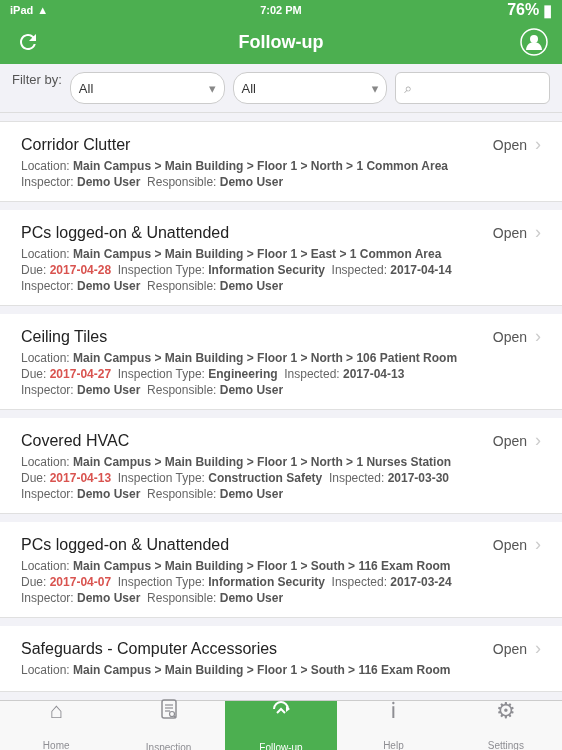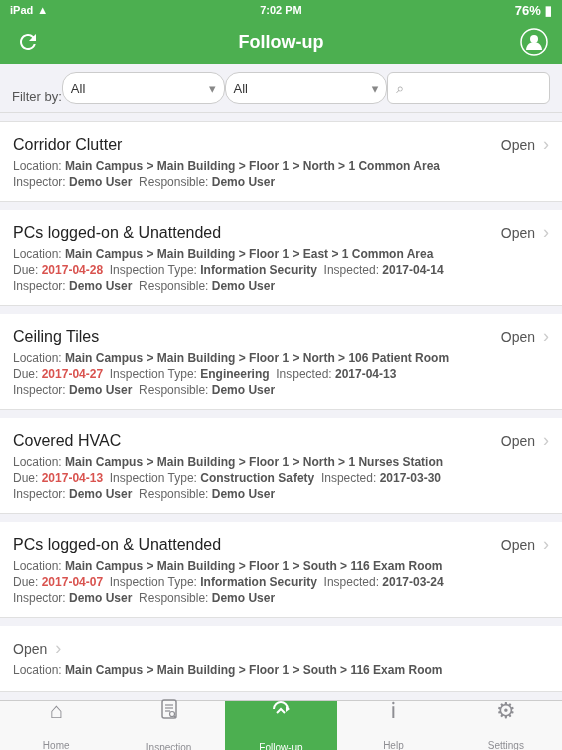--- a/index.html
+++ b/index.html
@@ -20,21 +20,21 @@
       display: flex;
       align-items: center;
       justify-content: space-between;
       padding: 0 10px;
       font-size: 11px;
       color: white;
       font-weight: 600;
     }
     .status-bar-left { display: flex; align-items: center; gap: 4px; }
     .status-bar-center { position: absolute; left: 50%; transform: translateX(-50%); font-size: 11px; font-weight: 700; color: white; }
-    .status-bar-right { display: flex; align-items: center; gap: 4px; font-size: 13px; justify-content: space-between; }
+    .status-bar-right { display: flex; align-items: center; gap: 4px; font-size: 16px; justify-content: space-between; }
 
     
     .header {
       background: #4caf50;
       height: 44px;
       display: flex;
       align-items: center;
       justify-content: center;
       position: relative;
       padding: 0 16px;
@@ -60,21 +60,22 @@
       display: flex;
       align-items: center;
       justify-content: center;
     }
 
     
     .filter-bar {
       background: #f2f2f7;
       padding: 8px 12px;
       display: flex;
-      align-items: flex-end;
+      align-items: flex-start;
+      gap: 8px;
       border-bottom: 1px solid #ddd;
     }
     .filter-label {
       font-size: 13px;
       color: #555;
       white-space: nowrap;
     }
     .filter-select {
       flex: 1;
       height: 32px;
@@ -104,21 +105,21 @@
     .list-container {
       overflow-y: auto;
       height: calc(750px - 20px - 44px - 50px - 50px);
       background: #f2f2f7;
     }
 
     .list-item {
       background: white;
       margin: 0;
       border-bottom: 1px solid #e0e0e0;
-      padding: 12px 13px;
+      padding: 12px 21px;
       display: flex;
       align-items: flex-start;
       gap: 10px;
       cursor: pointer;
     }
     .list-item:first-child { border-top: 1px solid #e0e0e0; margin-top: 8px; }
     .list-item-content { flex: 1; }
     .item-header-row {
       display: flex;
       align-items: center;
@@ -371,20 +372,21 @@
         Inspector: <strong>Demo User</strong>&nbsp; Responsible: <strong>Demo User</strong>
       </div>
     </div>
   </div>
 
   <div class="section-gap"></div>
 
   <div class="list-item">
     <div class="list-item-content">
       <div class="item-header-row">
+        <span class="item-title">Safeguards - Computer Accessories</span>
         <div class="item-status">
           <span>Open</span>
           <span class="chevron-right">›</span>
         </div>
       </div>
       <div class="item-location">
         Location: <strong>Main Campus &gt; Main Building &gt; Floor 1 &gt; South &gt; 116 Exam Room</strong>
       </div>
     </div>
   </div>

